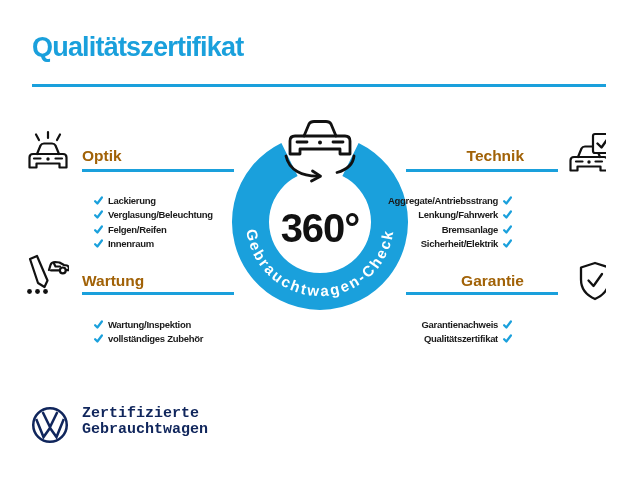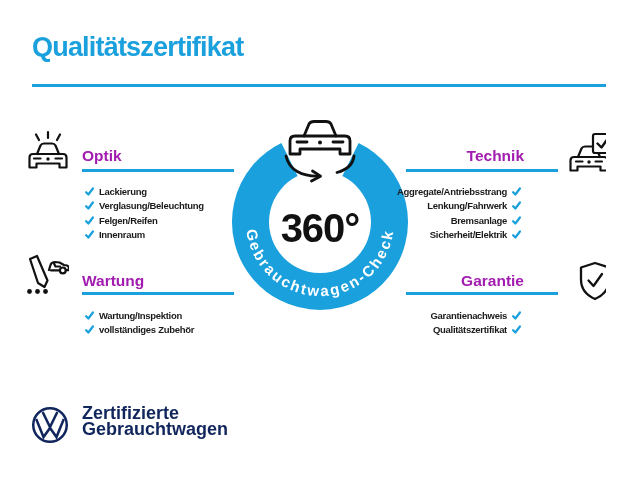--- a/index.html
+++ b/index.html
@@ -2,40 +2,40 @@
 <html><head>
 <meta charset="utf-8">
 <style>
   html,body{margin:0;padding:0;background:#fff;}
   .page{position:relative;width:606px;height:480px;background:#ffffff;overflow:hidden;
         font-family:"Liberation Sans",sans-serif;}
   .page-title{position:absolute;left:32px;top:32px;font-size:27px;font-weight:bold;
         letter-spacing:-0.8px;color:#1AA0DC;}
   .title-rule{position:absolute;left:32px;top:84px;width:576px;height:3px;background:#1AA0DC;}
 
-  .sec-title{position:absolute;font-size:15.5px;font-weight:bold;color:#a21caf;}
+  .sec-title{position:absolute;font-size:15.5px;font-weight:bold;color:#a16207;}
   .sec-rule{position:absolute;width:152px;height:2.5px;background:#1AA0DC;}
-  .list{position:absolute;list-style:none;margin:3px;padding:0;width:170px;}
+  .list{position:absolute;list-style:none;margin:12px;padding:0;width:170px;}
   .item{display:flex;align-items:center;height:14.5px;gap:5px;font-size:9.5px;
         font-weight:bold;letter-spacing:-0.3px;color:#1a1a1a;white-space:nowrap;}
   .list.right .item{flex-direction:row-reverse;}
   .check{display:flex;align-items:center;}
 
   .ticon{position:absolute;}
   .ticon svg{display:block;width:100%;height:100%;}
 
   .medallion{position:absolute;left:232px;top:116px;width:176px;height:196px;}
   .medallion svg{position:absolute;left:0;top:0;width:176px;height:196px;overflow:visible;}
   .ring-text{font-family:"Liberation Sans",sans-serif;font-size:15px;font-weight:bold;
         letter-spacing:2.2px;fill:#ffffff;}
   .deg{position:absolute;left:0;top:92px;width:176px;text-align:center;font-size:40px;
         line-height:40px;font-weight:bold;color:#111111;letter-spacing:-1px;}
 
-  .footer-text{position:absolute;left:82px;top:406px;font-size:18px;line-height:15.5px;
-        font-weight:bold;color:#10265C;}
+  .footer-text{position:absolute;left:82px;top:406px;font-size:15px;line-height:15.5px;
+        font-weight:bold;color:#10265C;font-family:Liberation Mono, monospace;}
 </style>
 </head>
 <body>
 
 <div class="page">
 
   <div class="page-title">Qualitätszertifikat</div>
   <div class="title-rule"></div>
 
   <div class="medallion">

